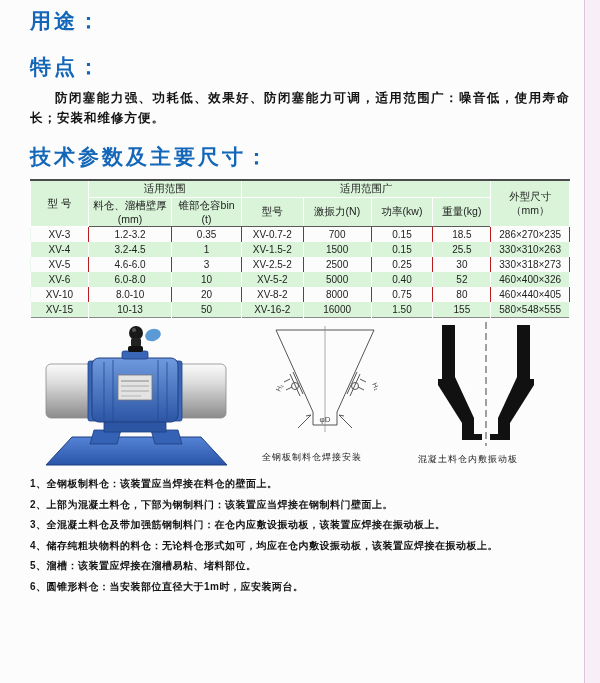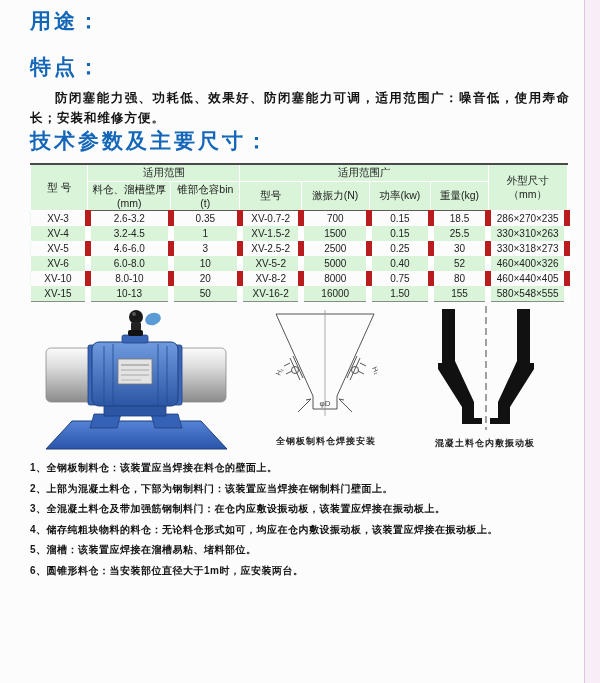--- a/index.html
+++ b/index.html
@@ -13,52 +13,52 @@
     position:absolute;right:0;top:0;width:15px;height:683px;
     background:#f7eef7;border-left:1px solid #ddc6dd;
   }
   .content{position:absolute;left:30px;top:0;width:540px;}
   .section-title{
     color:#1467b8;font-size:21px;line-height:26px;font-weight:bold;
     letter-spacing:3px;margin:0;
   }
   .t-usage{margin-top:8px;}
   .t-features{margin-top:20px;}
-  .t-specs{}
+  .t-specs{margin-top:16px;}
   .t-install{margin-top:10px;}
   .para{
     font-size:12.5px;font-weight:bold;line-height:20px;letter-spacing:1px;
     text-indent:2em;margin:8px 0 0 0;color:#141414;text-align:justify;
   }
   
   table.spec{
     width:540px;border-collapse:collapse;margin-top:9px;
     font-size:10px;color:#222;text-align:center;
     border-top:2px solid #4a4a4a;border-bottom:1.5px solid #8a8a8a;
   }
   table.spec th{
     background:#d9f4d9;font-weight:normal;font-size:10.5px;
     border:1px solid #ffffff;padding:1px 0;
   }
   table.spec thead tr:last-child th{border-bottom:1.5px solid #5a5a5a;}
   table.spec td{
-    border-left:1px solid #eef7ee;border-right:6px solid #b91c1c;
+    border-left:1px solid #eef7ee;border-right:1px solid #b91c1c;
     padding:1.5px 0;height:12px;
   }
   table.spec tbody tr:nth-child(even) td{background:#d9f4d9;border-color:#ffffff;}
   .c1{width:58px}.c2{width:84px}.c3{width:70px}.c4{width:62px}
   .c5{width:68px}.c6{width:62px}.c7{width:58px}.c8{width:78px}
   
   .graphics{position:relative;width:540px;height:150px;margin-top:2px;}
   .motor{position:absolute;left:4px;top:0;}
   .funnel{position:absolute;left:232px;top:6px;}
   .hopper{position:absolute;left:398px;top:2px;}
   .diagram-caption{
-    position:absolute;font-size:9px;font-weight:bold;color:#222;
-    text-align:center;letter-spacing:1px;
+    position:absolute;font-size:9px;font-weight:normal;color:#222;
+    text-align:left;letter-spacing:1px;
   }
   .cap-steel{left:232px;top:131px;width:128px;}
   .cap-concrete{left:388px;top:133px;width:134px;}
   .note{
     position:absolute;left:340px;top:88px;font-size:9px;font-weight:bold;
     color:#333;line-height:13px;white-space:nowrap;
   }
   .note .n2{padding-left:17px;}
   
   .notes{margin-top:4px;}
@@ -97,21 +97,21 @@
         <th class="c3">锥部仓容bin (t)</th>
         <th class="c4">型号</th>
         <th class="c5">激振力(N)</th>
         <th class="c6">功率(kw)</th>
         <th class="c7">重量(kg)</th>
       </tr>
     </thead>
     <tbody>
       <tr>
         <td>XV-3</td>
-          <td>2.6-3.2</td>
+          <td>1.2-3.2</td>
           <td>0.35</td>
           <td>XV-0.7-2</td>
           <td>700</td>
           <td>0.15</td>
           <td>18.5</td>
           <td>286×270×235</td>
       </tr>
       <tr>
         <td>XV-4</td>
           <td>3.2-4.5</td>

